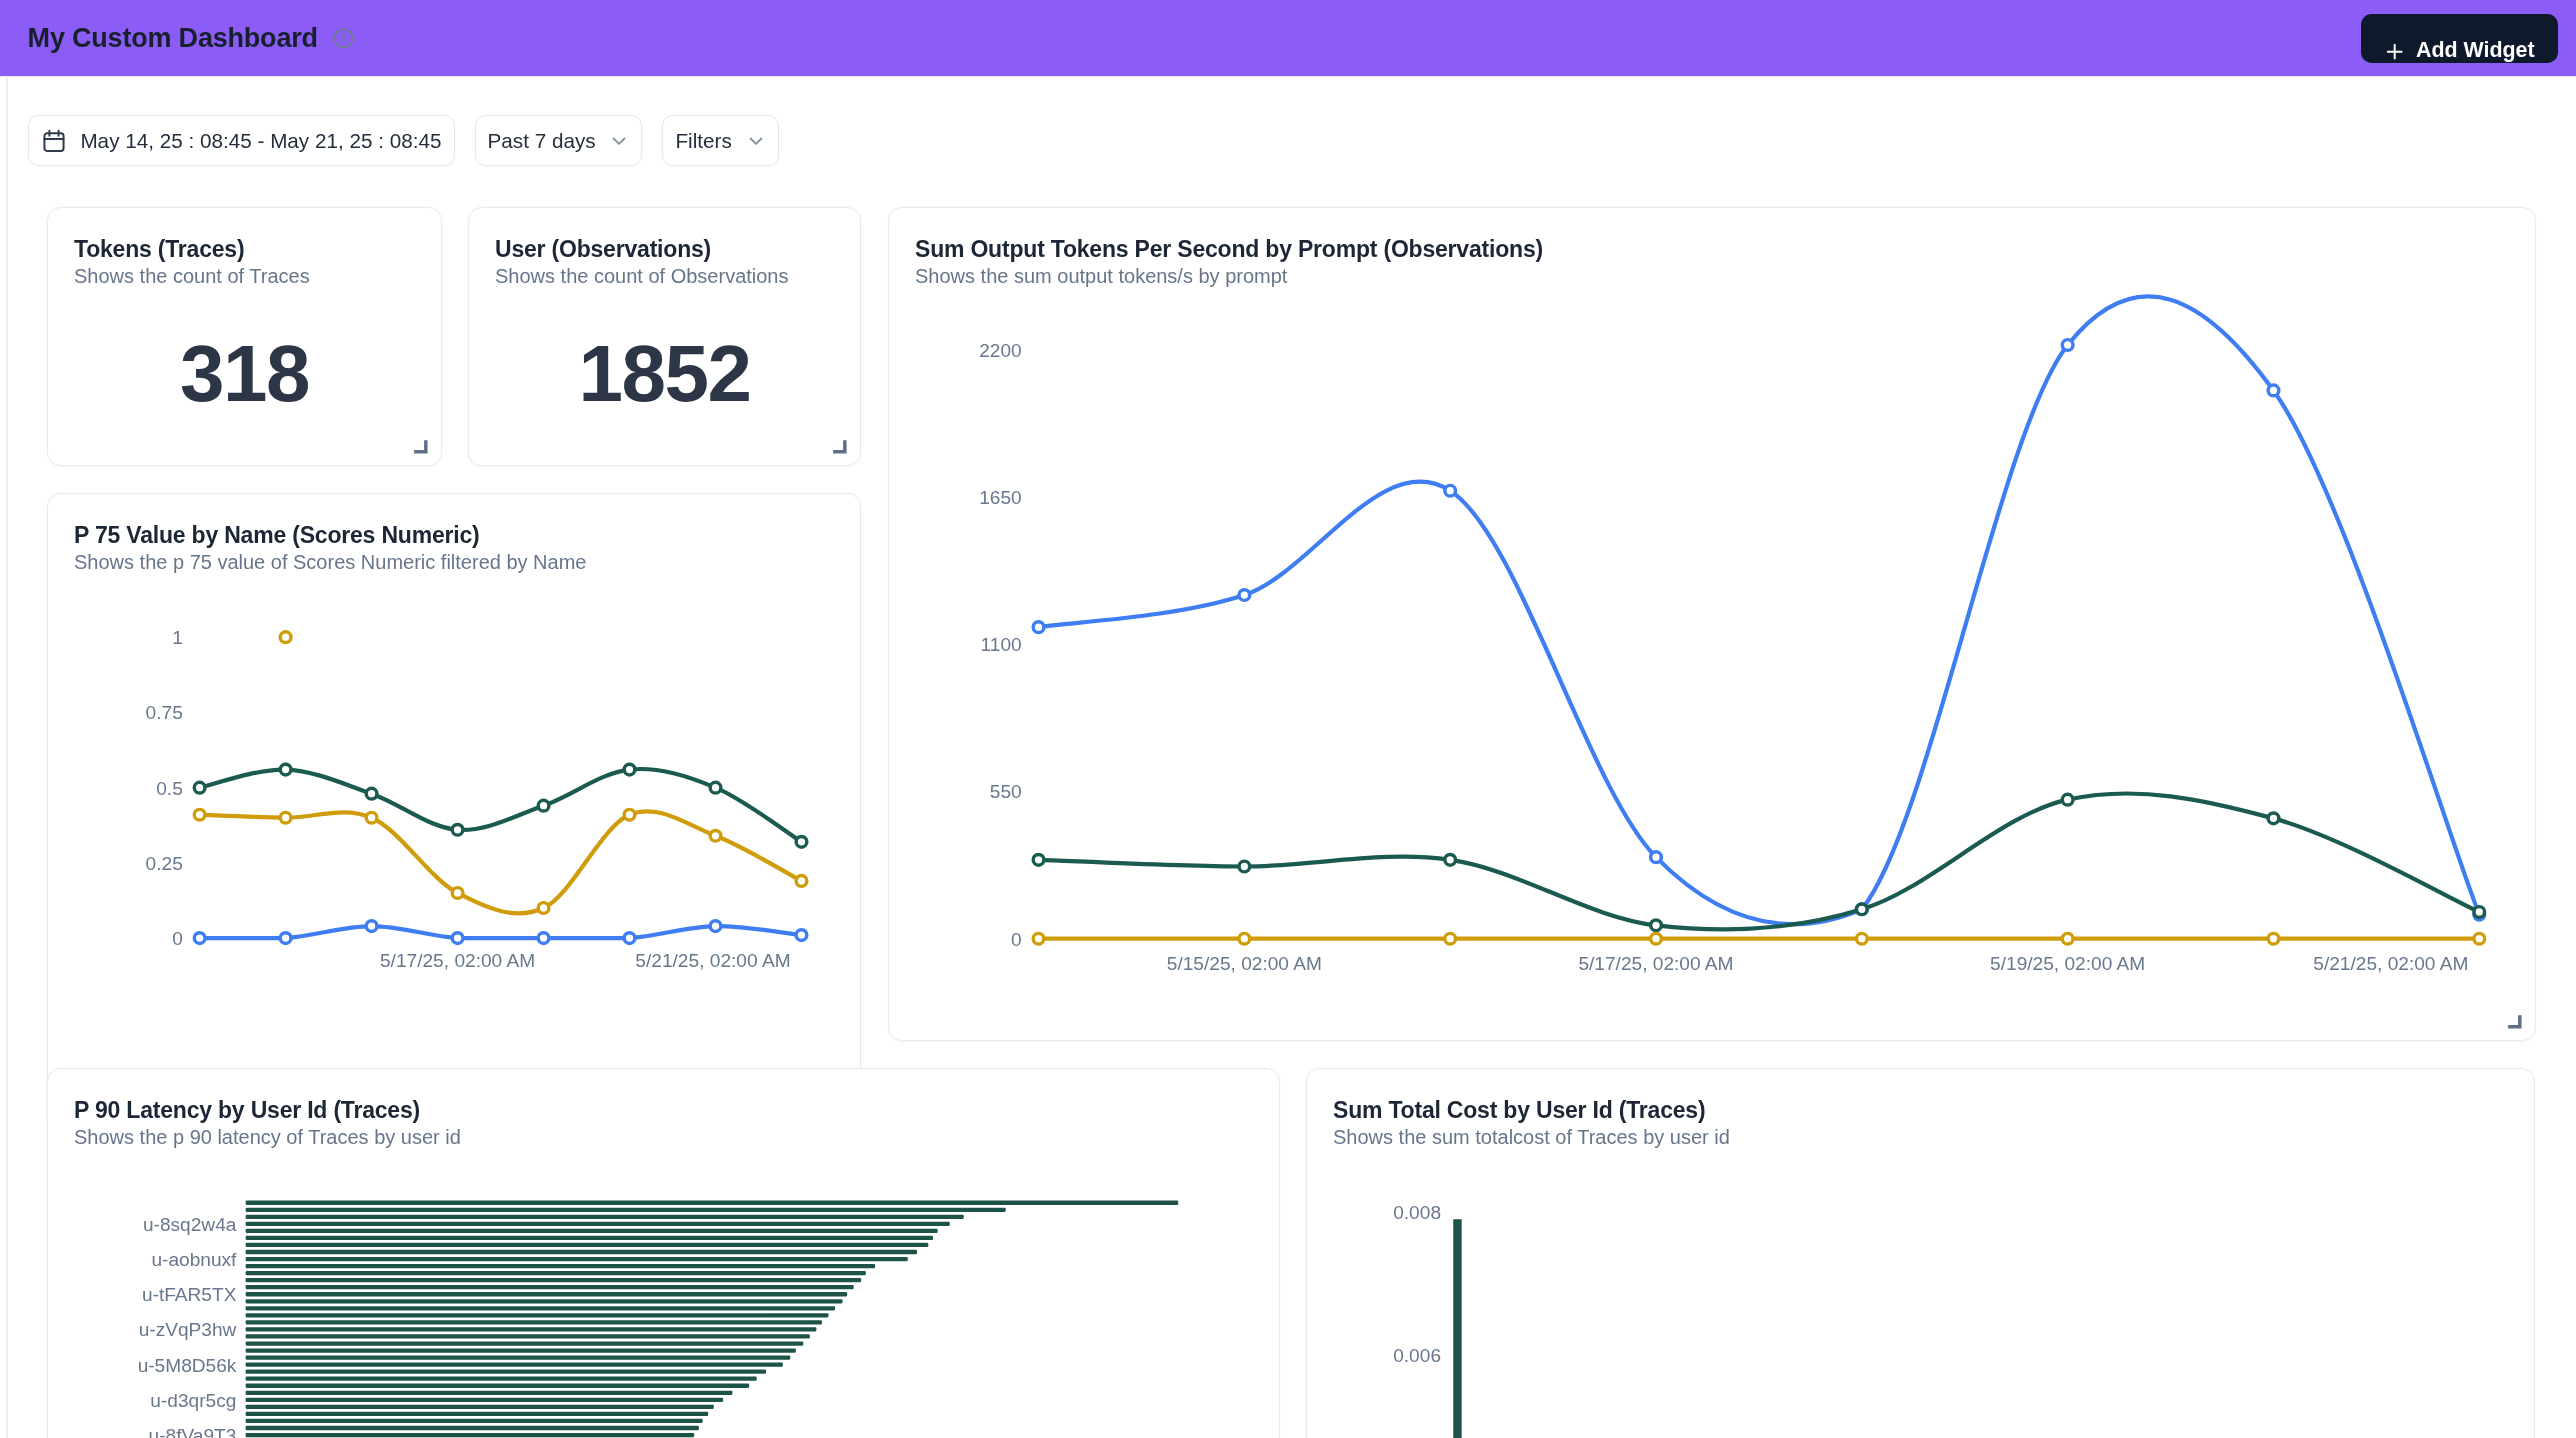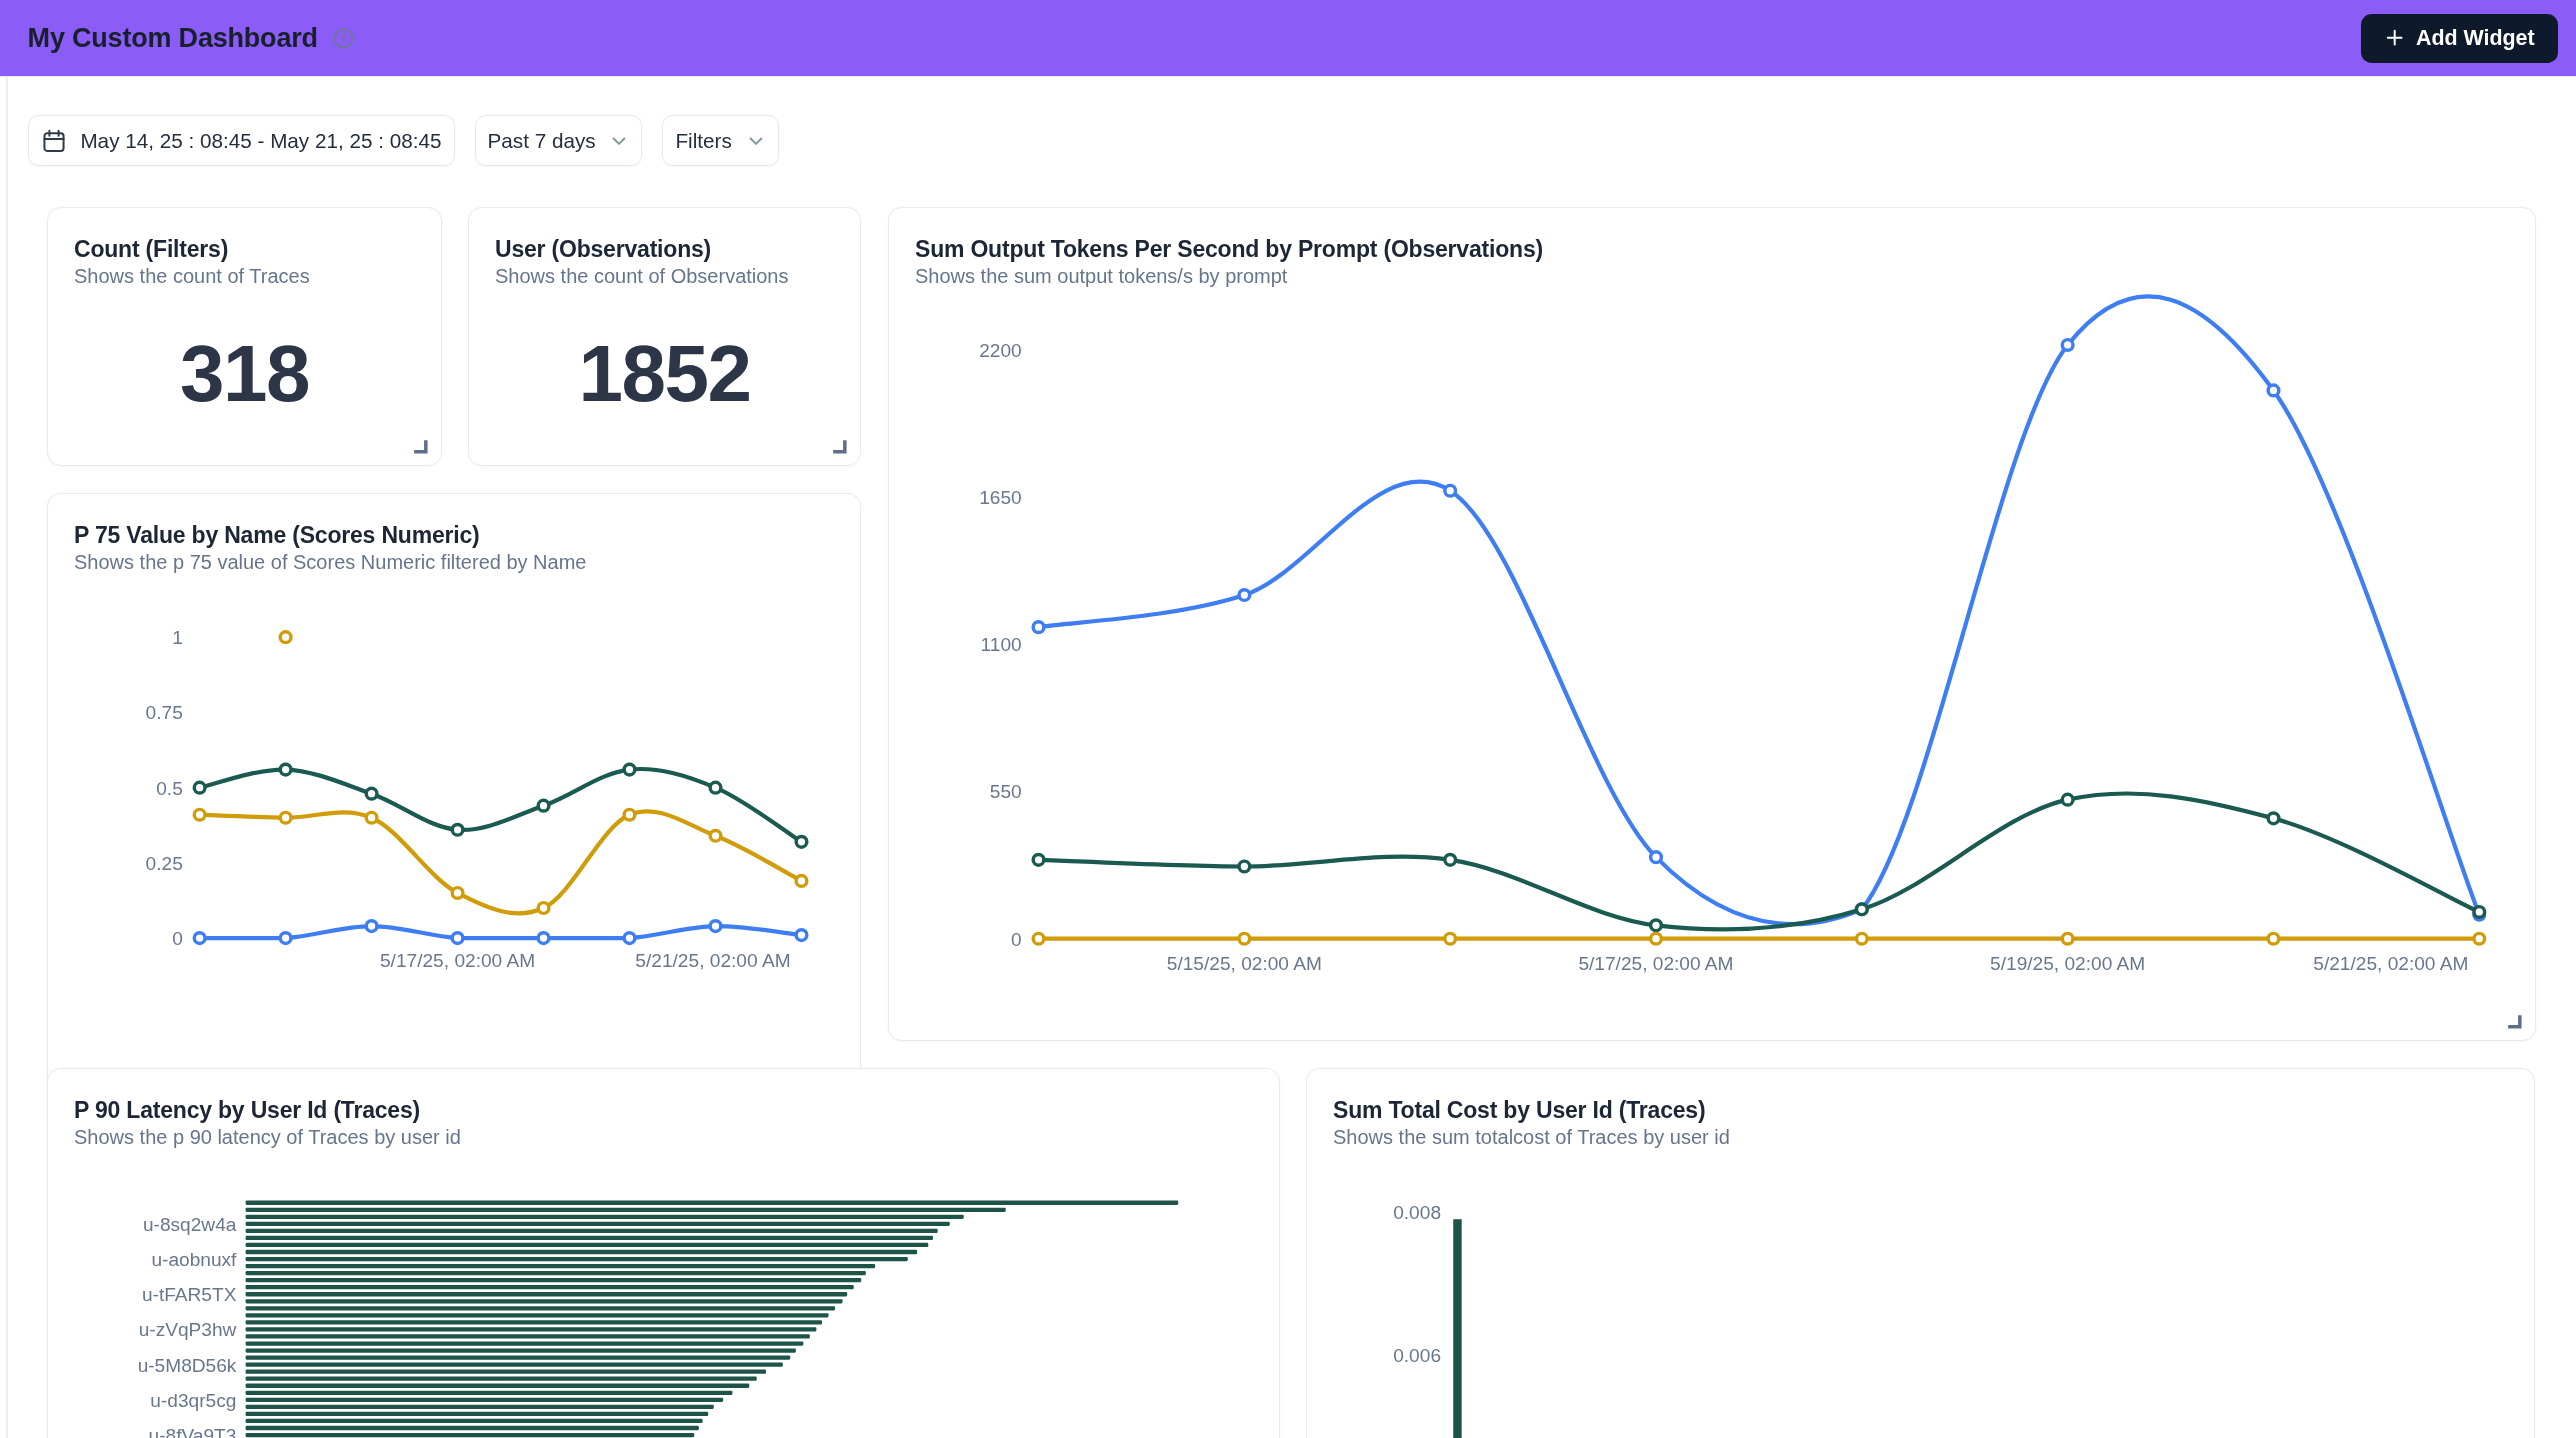--- a/index.html
+++ b/index.html
@@ -6,21 +6,21 @@
   html,body { width:2576px; height:1439px; }
   body { font-family:"Liberation Sans","DejaVu Sans",sans-serif; background:#fff; overflow:hidden; }
   .page { position:relative; width:2576px; height:1439px; background:#ffffff; overflow:hidden; }
 
   .app-header { position:absolute; top:0; left:0; right:0; height:77px; background:#8b5cf6;
     border-bottom:1.5px solid #e9ebf0; display:flex; align-items:center; padding:0 18.4px 0 27.6px; }
   .title-wrap { display:flex; align-items:center; gap:13.8px; }
   .page-title { font-size:27px; font-weight:700; color:#18202e; letter-spacing:-0.2px; }
   .info-icon { display:flex; color:#6b7a8f; }
   .add-widget { margin-left:auto; background:#0e1a2b; color:#fff; font-size:21.4px; font-weight:600;
-    height:49px; padding:0 23px; border-radius:10.7px; display:flex; gap:10.7px; align-items:center;
+    height:49px; padding:0 23px; border-radius:10.7px; display:flex; gap:10.7px; align-items:flex-end;
     border:none; cursor:pointer; font-family:inherit; }
 
   .left-rail { position:absolute; left:6.1px; top:77px; bottom:0; width:1.5px; background:#eceef2; }
 
   .controls { position:absolute; top:115px; left:27.6px; display:flex; gap:20px; }
   .ctrl { height:51px; background:#fff; border:1.5px solid #e4e8ee; border-radius:10.7px; font-size:20.7px;
     color:#242e3d; display:flex; align-items:center; gap:13.8px; padding:0 12px; cursor:pointer;
     font-family:inherit; font-weight:500; box-shadow:0 0.8px 2.3px rgba(15,23,42,.04); }
   .ctrl svg { flex:0 0 auto; }
 
@@ -84,21 +84,21 @@
     </button>
     <button class="ctrl">
       <span>Filters</span>
       <svg width="20" height="20" viewBox="0 0 24 24" fill="none">
         <path d="M5.5 9 L12 15.5 L18.5 9" stroke="#84969c" stroke-width="2.4" stroke-linecap="round" stroke-linejoin="round"></path>
       </svg>
     </button>
   </div>
 
   <section class="card" id="card-count-traces">
-    <h2>Count (Filters)</h2>
+    <h2>Tokens (Traces)</h2>
     <p class="sub">Shows the count of Traces</p>
     <div class="big-number">318</div>
     <span class="resize-handle">
       <svg width="20" height="20" viewBox="0 0 24 24" fill="none">
           <path d="M19 5 V19 H5" stroke="#5d6e86" stroke-width="4.2"></path>
         </svg>
     </span>
   </section>
 
   <section class="card" id="card-count-observations">

